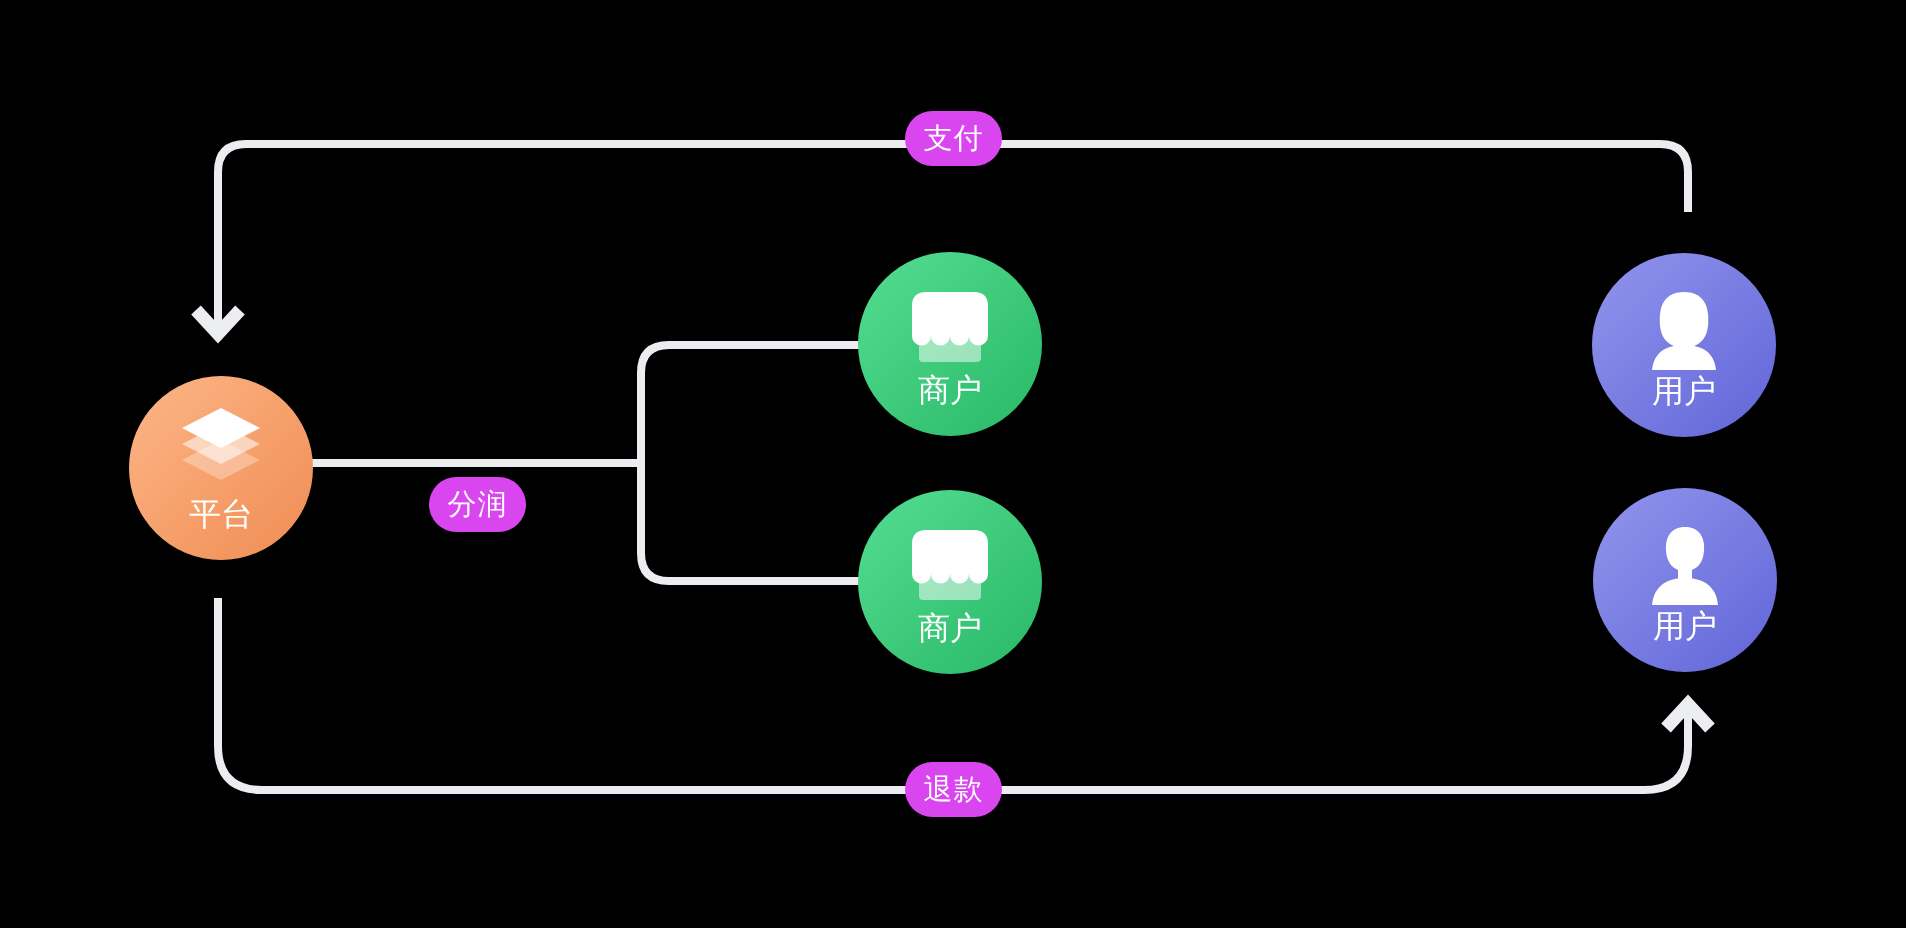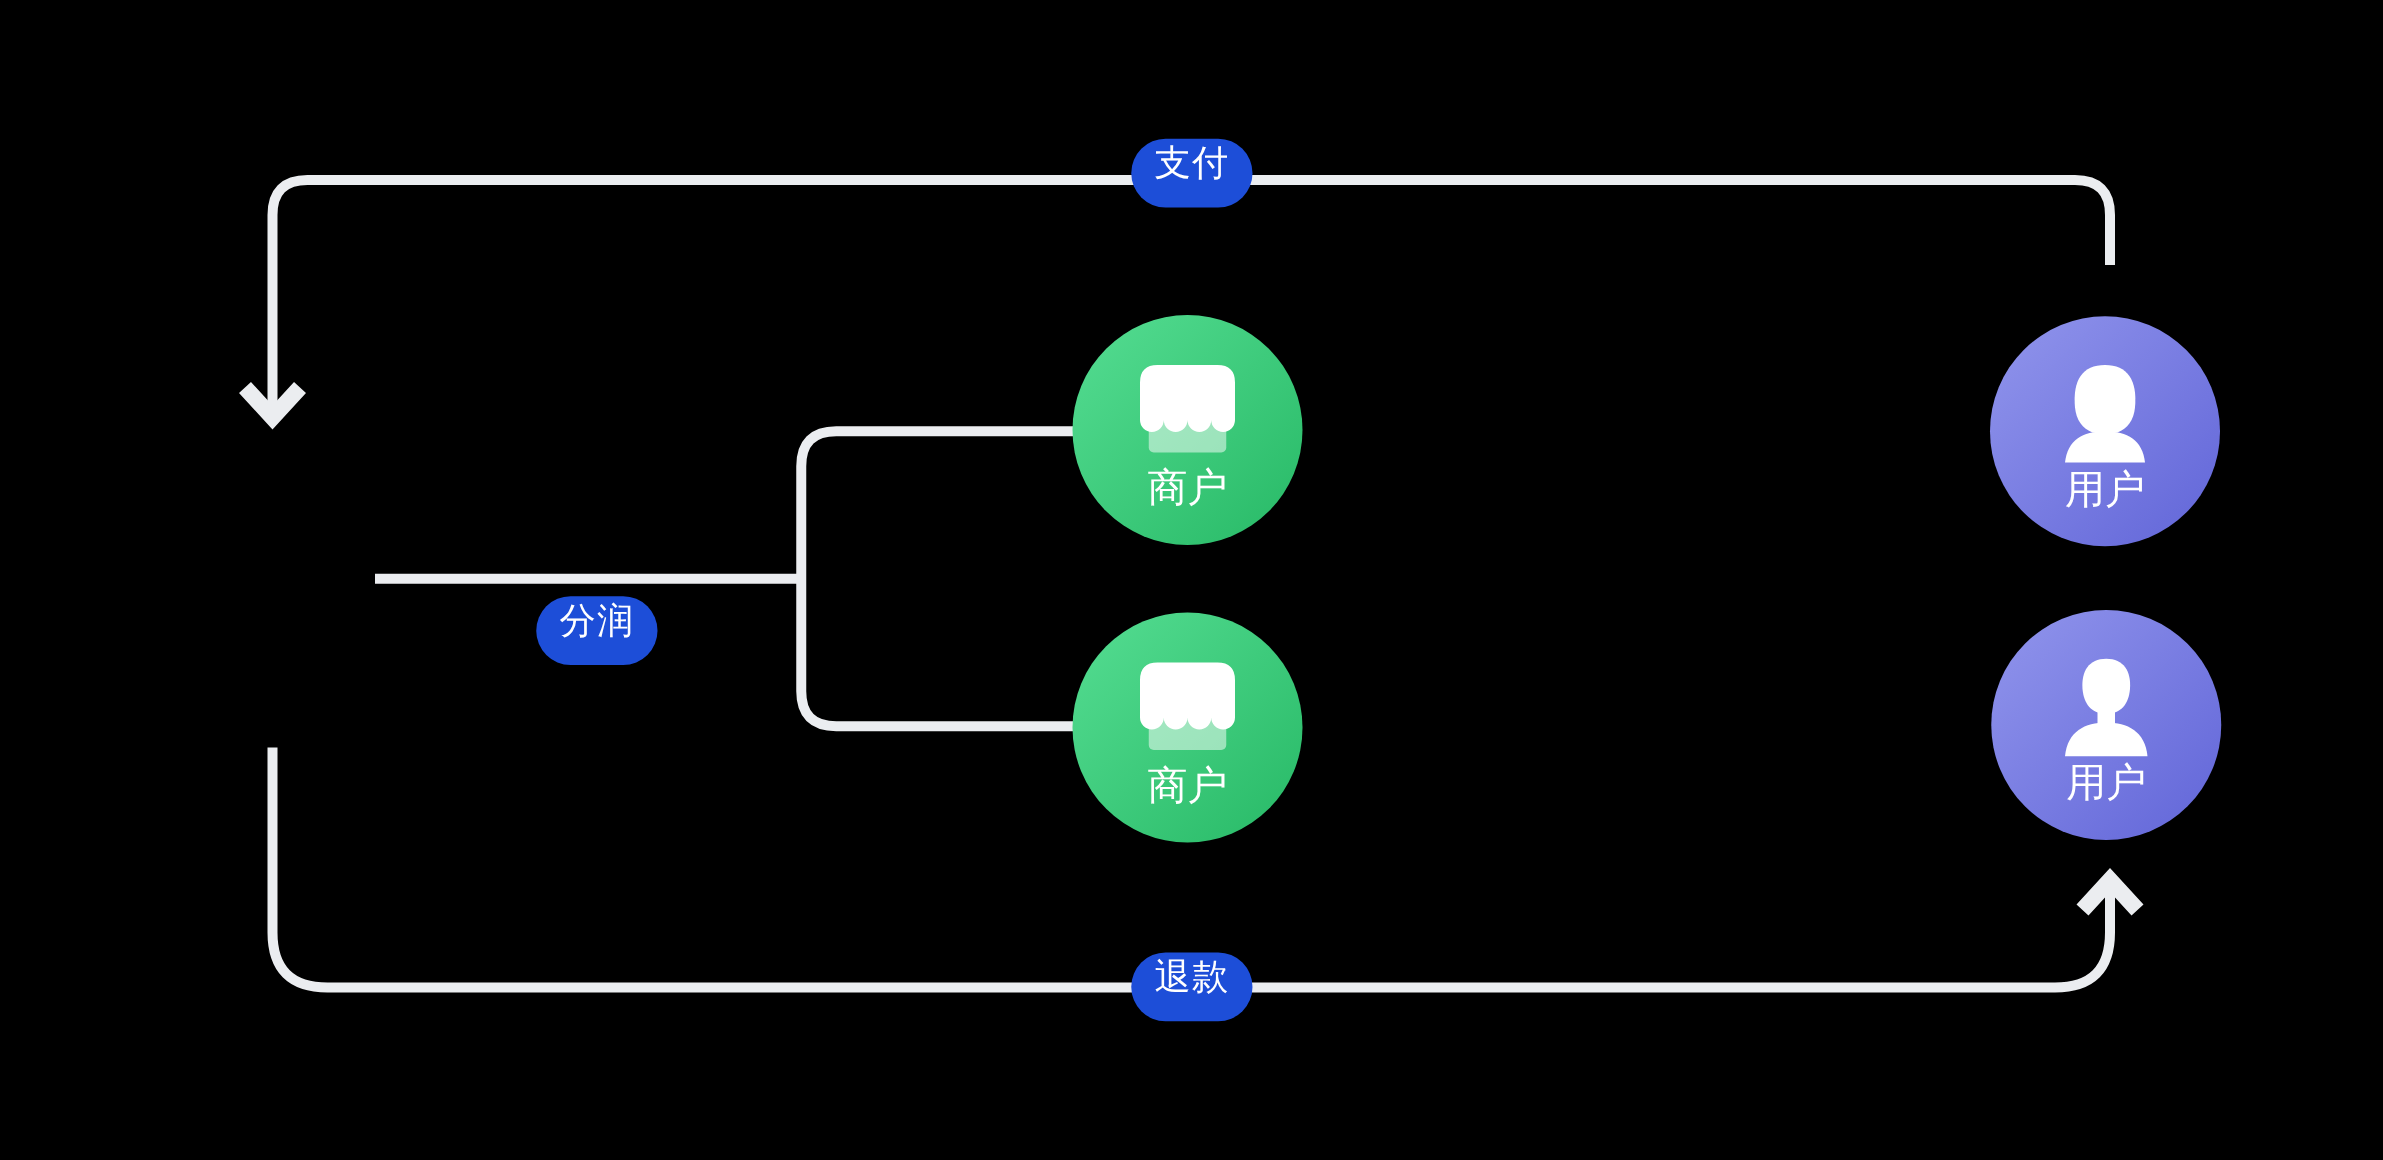--- a/index.html
+++ b/index.html
@@ -17,23 +17,23 @@
   .node-user-bottom{left:1593px;top:488px;background:linear-gradient(135deg,#9195ec 0%,#6165d8 100%);}
 
   .node .icon{position:absolute;left:42px;width:100px;height:100px;}
   .icon-layers{top:28px;}
   .icon-store{top:20px;}
   .icon-user{top:29px;}
 
   .nlabel{position:absolute;left:0;top:121px;width:100%;text-align:center;
           font-size:32px;line-height:34px;color:#ffffff;}
 
-  .pill{position:absolute;width:97px;height:55px;border-radius:28px;background:#1d4ed8;
+  .pill{position:absolute;width:97px;height:55px;border-radius:28px;background:#d946ef;
         color:#ffffff;font-size:29px;font-weight:500;letter-spacing:1px;
-        display:flex;align-items:flex-start;justify-content:center;}
+        display:flex;align-items:center;justify-content:center;}
   .pill-pay{left:905px;top:111px;}
   .pill-share{left:429px;top:437px;margin-top:40px;}
   .pill-refund{left:905px;top:762px;}
 </style>
 </head>
 <body>
 
 <div class="canvas">
 
   <svg class="edges" viewBox="0 0 1906 928" xmlns="http://www.w3.org/2000/svg">
@@ -41,20 +41,28 @@
     <path class="edge-line" d="M1688 212 L1688 172 Q1688 144 1660 144 L246 144 Q218 144 218 172 L218 333"></path>
     <path class="edge-arrow" d="M196 310 L218 334 L240 310"></path>
 
     <path class="edge-line" d="M300 463 L641 463"></path>
     <path class="edge-line" d="M880 345 L669 345 Q641 345 641 373 L641 553 Q641 581 669 581 L880 581"></path>
 
     <path class="edge-line" d="M218 598 L218 746 Q218 790 262 790 L1644 790 Q1688 790 1688 746 L1688 707"></path>
     <path class="edge-arrow" d="M1666 728 L1688 704 L1710 728"></path>
   </svg>
 
+  <div class="node node-platform">
+    <svg class="icon icon-layers" viewBox="0 0 100 100">
+      <polygon points="50,36 89,56 50,76 11,56" fill="#ffffff" opacity="0.3"></polygon>
+      <polygon points="50,20 89,40 50,60 11,40" fill="#ffffff" opacity="0.55"></polygon>
+      <polygon points="50,4 89,24 50,44 11,24" fill="#ffffff"></polygon>
+    </svg>
+    <span class="nlabel">平台</span>
+  </div>
 
   <div class="node node-merchant-top">
     <svg class="icon icon-store" viewBox="0 0 100 100">
       <rect x="19" y="60" width="62" height="30" rx="4" fill="#ffffff" opacity="0.5"></rect>
       <path fill="#ffffff" d="M12 64 L12 34 Q12 20 26 20 L74 20 Q88 20 88 34 L88 64
                A9.5 9.5 0 0 1 69 64 A9.5 9.5 0 0 1 50 64 A9.5 9.5 0 0 1 31 64 A9.5 9.5 0 0 1 12 64 Z"></path>
     </svg>
     <span class="nlabel">商户</span>
   </div>
 

